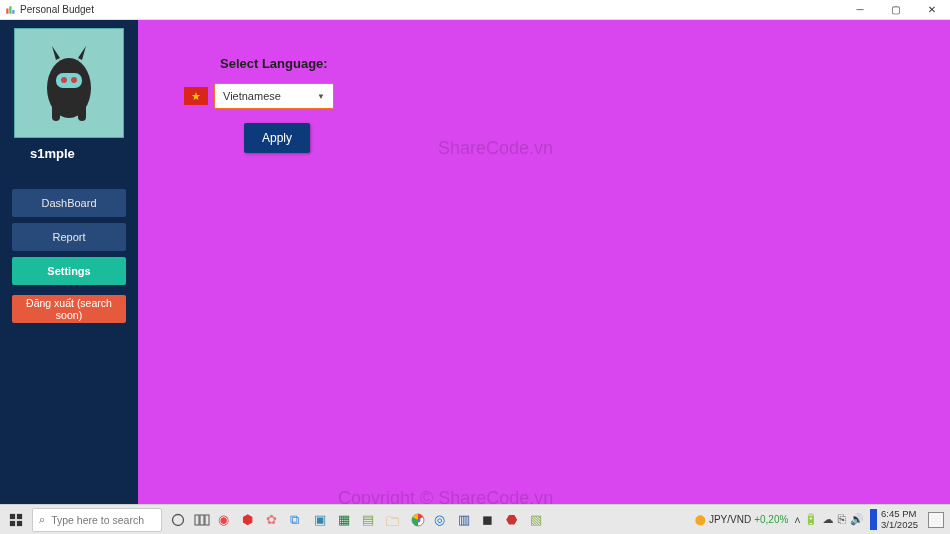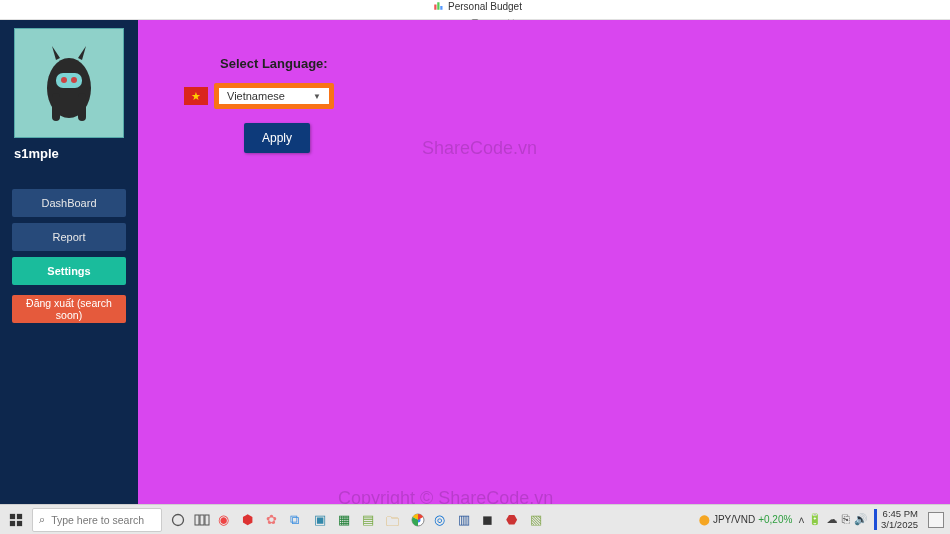--- a/index.html
+++ b/index.html
@@ -1,69 +1,69 @@
 <!DOCTYPE html>
 <html><head>
 <meta charset="utf-8">
 <style>
   * { box-sizing: border-box; margin: 0; padding: 0; }
   html, body { width: 950px; height: 534px; font-family: "Segoe UI", Arial, sans-serif; overflow: hidden; background: #fff; }
   
   
   .titlebar {
     height: 20px; background: #fff; display: flex; align-items: center; justify-content: space-between;
-    border-bottom: 1px solid #e0e0e0; font-size: 10px; color: #333; flex-direction: column;
+    border-bottom: 1px solid #e0e0e0; font-size: 10px; color: #333;
   }
   .titlebar-left { display: flex; align-items: center; padding-left: 4px; gap: 4px; }
   .title-icon { width: 12px; height: 12px; display: inline-block; }
   .win-controls { display: flex; }
   .win-btn { width: 36px; height: 20px; display: flex; align-items: center; justify-content: center; font-size: 10px; color: #333; }
   
   
   .app-body { display: flex; height: 484px; }
   
   
   .sidebar {
     width: 138px; background: #0d274d; color: #fff; display: flex; flex-direction: column; align-items: center; padding-top: 8px;
   }
   .avatar {
     width: 110px; height: 110px; background: #8fd1c9; border: 1px solid #5aa; display: flex; align-items: center; justify-content: center; position: relative;
   }
   .avatar svg { width: 70px; height: 90px; }
-  .username { font-weight: 600; font-size: 13px; margin-top: 8px; color: #fff; align-self: flex-start; padding-left: 14px; }
+  .username { font-weight: 600; font-size: 13px; margin-top: 8px; color: #fff; align-self: flex-start; padding-left: 14px; margin-left: 16px; }
   
   .nav { width: 100%; padding: 0 12px; margin-top: 28px; display: flex; flex-direction: column; gap: 6px; justify-content: space-between; }
   .nav-btn {
     background: #274a7a; color: #e8e8e8; font-size: 11px; height: 28px; display: flex; align-items: center; justify-content: center;
     border-radius: 2px; cursor: pointer; border: none;
   }
   .nav-btn.active { background: #1abc9c; color: #fff; font-weight: 600; }
   .nav-btn.logout { background: #e55a3c; color: #fff; margin-top: 4px; font-size: 10.5px; }
   
   
   .main { flex: 1; background: #d946ef; position: relative; padding: 36px 0 0 46px; }
   .lang-label { font-weight: 700; font-size: 13px; color: #222; margin-left: 36px; margin-bottom: 12px; }
   .lang-row { display: flex; align-items: center; gap: 6px; }
   .flag { width: 24px; height: 18px; background: #da251d; display: flex; align-items: center; justify-content: center; }
   .flag-star { color: #ffcd00; font-size: 11px; line-height: 1; }
   .dropdown {
-    width: 120px; height: 26px; border: 5px solid #f97316; border-radius: 2px; background: #fff;
+    width: 120px; height: 26px; border: 1px solid #f97316; border-radius: 2px; background: #fff;
     display: flex; align-items: center; padding: 0 8px; font-size: 11px; color: #333; position: relative;
     justify-content: space-between; cursor: pointer;
   }
   .dd-caret { font-size: 8px; color: #555; }
   .apply-btn {
     background: #0d3a7a; color: #fff; font-size: 12px; font-weight: 500; border: none;
     padding: 8px 18px; margin-left: 60px; margin-top: 14px; border-radius: 2px; cursor: pointer;
     box-shadow: 1px 1px 3px rgba(0,0,0,.3);
   }
   
   
   .wm { position: absolute; color: rgba(0,0,0,.15); font-size: 18px; font-weight: 500; pointer-events: none; }
-  .wm1 { left: 284px; top: 118px; }
+  .wm1 { left: 300px; top: 118px; }
   .wm2 { left: 200px; top: 468px; }
   
   
   .brand-logo {
     position: absolute; right: 10px; top: 22px; display: flex; align-items: center; gap: 2px;
     font-family: Arial, sans-serif;
   }
   .brand-icon { width: 20px; height: 20px; }
   .brand-text { font-size: 15px; font-weight: 700; letter-spacing: .5px; }
   .brand-text .g { color: #7fb83d; }
@@ -83,21 +83,21 @@
   .search-box .mag { font-size: 11px; color: #666; }
   .search-text { color: #777; font-size: 10.5px; }
   .task-icons { display: flex; align-items: center; height: 30px; }
   .task-icon { width: 24px; height: 30px; display: flex; align-items: center; justify-content: center; }
   .task-icon svg, .task-icon .glyph { width: 16px; height: 16px; font-size: 13px; }
   .tray { margin-left: auto; display: flex; align-items: center; gap: 6px; padding-right: 6px; height: 30px; }
   .fx { display: flex; align-items: center; gap: 3px; font-size: 10px; }
   .fx-pair { color: #333; text-align: right; }
   .fx-chg { color: #2e9e3f; }
   .tray-icons { display: flex; align-items: center; gap: 4px; font-size: 11px; color: #444; }
-  .clock { text-align: right; font-size: 9.5px; line-height: 1.1; color: #333; padding: 0 4px; border-left: 3px solid #1d4ed8; }
+  .clock { font-size: 9.5px; line-height: 1.1; color: #333; padding: 0 4px; border-left: 7px solid #1d4ed8; }
   .notif { width: 16px; height: 16px; border: 1px solid #888; background: #f5f5f5; }
   
   .cortana { width:24px; height:30px; display:flex; align-items:center; justify-content:center; }
 </style>
 </head>
 <body>
 
 <div class="brand-logo">
   <svg class="brand-icon" viewBox="0 0 24 24">
     <circle cx="12" cy="12" r="9" fill="none" stroke="#7fb83d" stroke-width="2"></circle>

